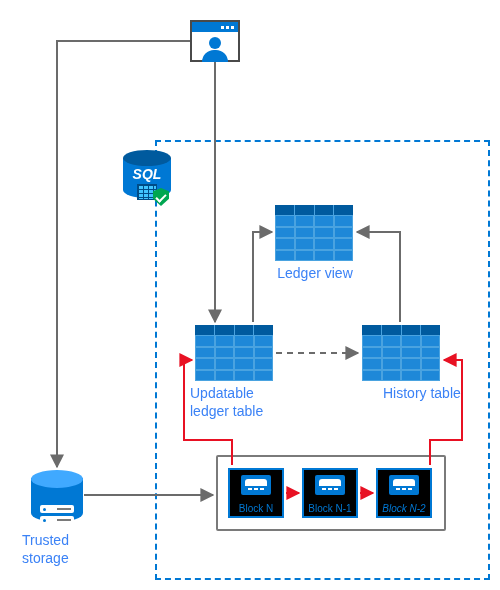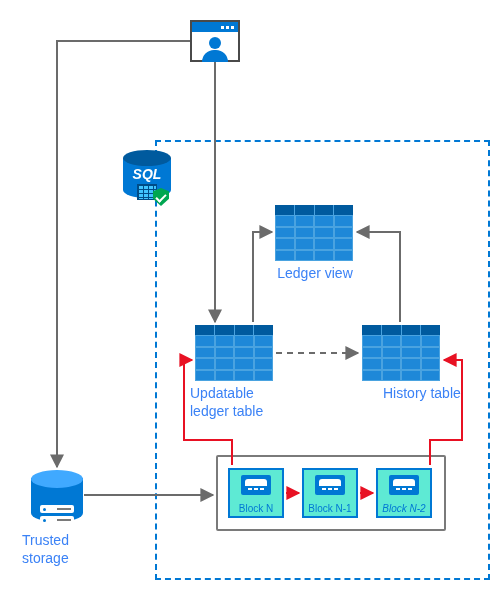--- a/index.html
+++ b/index.html
@@ -117,21 +117,21 @@
   .tbl .hdr div:last-child { border-right: none; }
   .tbl .cells {
     position: absolute; left: 0; top: 10px; right: 0; bottom: 0; background: #2196e3;
     display: grid; grid-template-columns: repeat(4, 1fr); grid-template-rows: repeat(4, 1fr);
   }
   .tbl .cells div { border: 1px solid #4aa3e0; background: #1e88d8; }
 
   
   .block {
     position: absolute; width: 56px; height: 50px;
-    border: 2px solid #0078d4; background: #5eead4;
+    border: 2px solid #0078d4; background: #000000;
     text-align: center;
   }
   .block .mini {
     position: absolute; left: 50%; top: 5px; transform: translateX(-50%);
     width: 30px; height: 20px; background: #0078d4; border-radius: 2px;
   }
   .block .mini::before {
     content: ""; position: absolute; left: 4px; right: 4px; top: 4px; height: 7px;
     background: #fff; border-radius: 3px 3px 0 0;
   }

